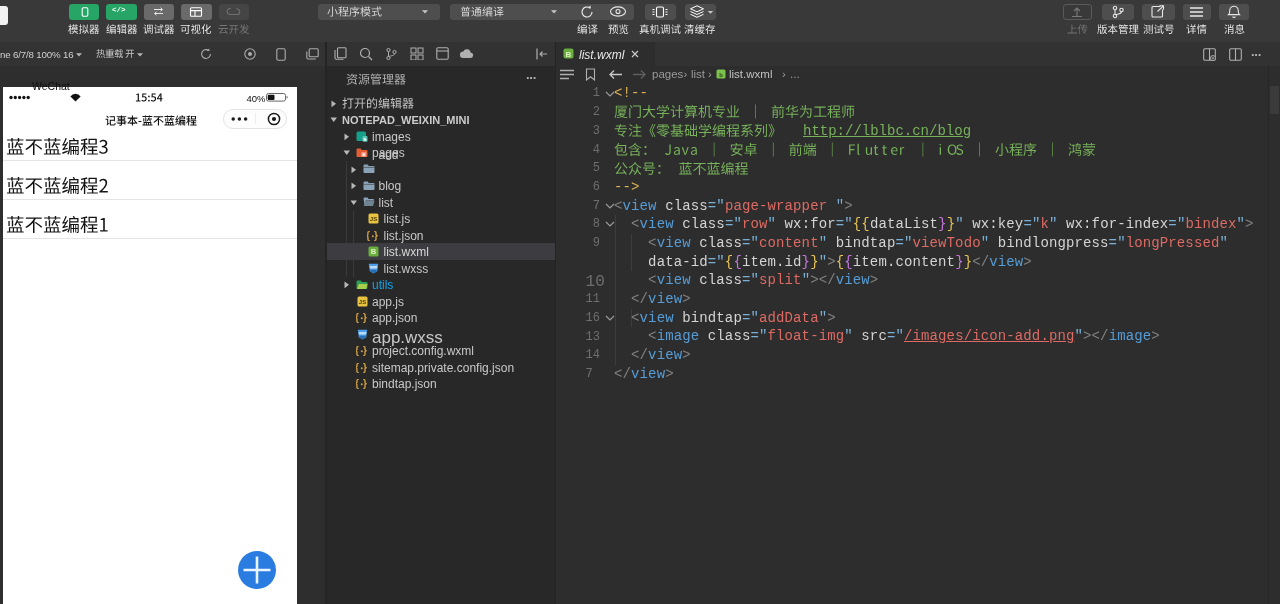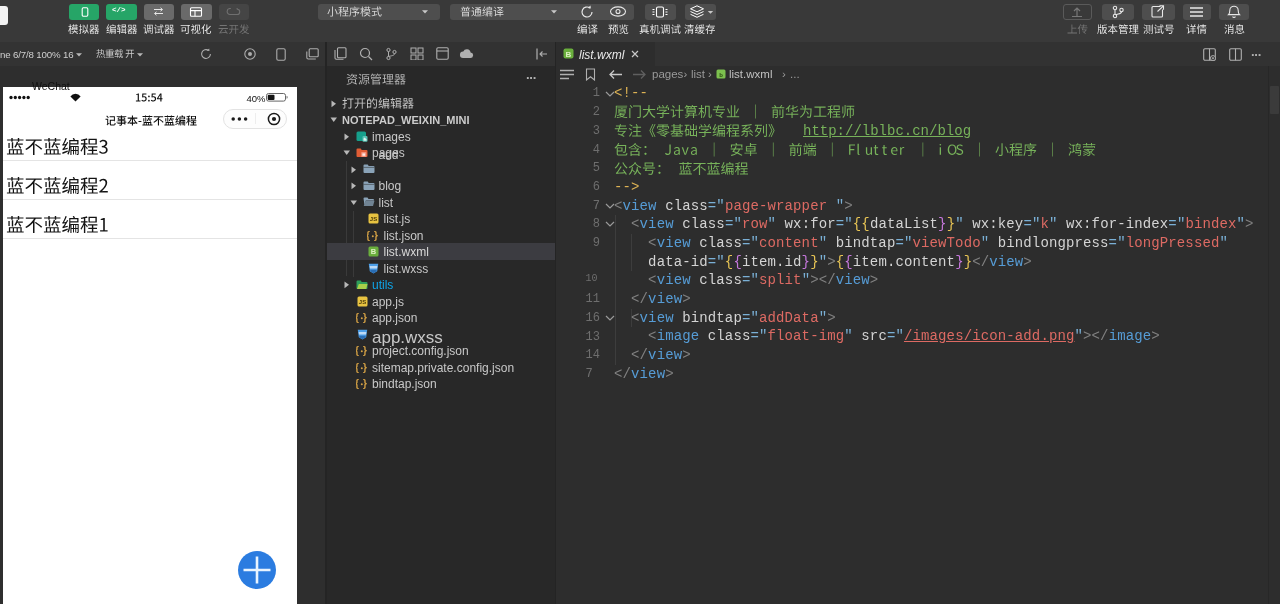--- a/index.html
+++ b/index.html
@@ -298,21 +298,21 @@
       <path d="M0.8 0.8h9.4l-1 7.4-3.7 2.3-3.7-2.3z" fill="#4d9fe8"></path>
       <path d="M1.6 3h7.8l-0.4 2.5H2z" fill="#bcd9f5"></path>
       <path d="M2.2 6.7h6.6l-0.3 1.8-3 1.7-3-1.7z" fill="#2a6db3"></path>
     </svg>
 <div class="abs " style="left:372px;top:327.5px;font-size:17px;color:#c8c8c8;white-space:pre">app.wxss</div>
 <svg class="abs" style="left:356px;top:345.0px" width="12" height="11">
       <text x="-1" y="9" font-family="Liberation Sans" font-size="10" font-weight="bold" fill="#d4a145">{</text>
       <text x="7" y="9" font-family="Liberation Sans" font-size="10" font-weight="bold" fill="#d4a145">}</text>
       <circle cx="5.8" cy="6.3" r="1" fill="#d4a145"></circle>
     </svg>
-<div class="abs " style="left:372px;top:344.0px;font-size:12px;color:#c8c8c8;white-space:pre">project.config.json</div>
+<div class="abs " style="left:372px;top:344.0px;font-size:12px;color:#c8c8c8;white-space:pre">project.config.wxml</div>
 <svg class="abs" style="left:356px;top:361.5px" width="12" height="11">
       <text x="-1" y="9" font-family="Liberation Sans" font-size="10" font-weight="bold" fill="#d4a145">{</text>
       <text x="7" y="9" font-family="Liberation Sans" font-size="10" font-weight="bold" fill="#d4a145">}</text>
       <circle cx="5.8" cy="6.3" r="1" fill="#d4a145"></circle>
     </svg>
 <div class="abs " style="left:372px;top:360.5px;font-size:12px;color:#c8c8c8;white-space:pre">sitemap.private.config.json</div>
 <svg class="abs" style="left:356px;top:378.0px" width="12" height="11">
       <text x="-1" y="9" font-family="Liberation Sans" font-size="10" font-weight="bold" fill="#d4a145">{</text>
       <text x="7" y="9" font-family="Liberation Sans" font-size="10" font-weight="bold" fill="#d4a145">}</text>
       <circle cx="5.8" cy="6.3" r="1" fill="#d4a145"></circle>
@@ -414,21 +414,21 @@
     </svg>
 <div class="abs mono" style="left:592.8px;top:86.45px;font-size:12px;color:#6e6e6e">1</div>
 <div class="abs mono" style="left:592.8px;top:105.15px;font-size:12px;color:#6e6e6e">2</div>
 <div class="abs mono" style="left:592.8px;top:123.85000000000001px;font-size:12px;color:#6e6e6e">3</div>
 <div class="abs mono" style="left:592.8px;top:142.55px;font-size:12px;color:#6e6e6e">4</div>
 <div class="abs mono" style="left:592.8px;top:161.25000000000003px;font-size:12px;color:#6e6e6e">5</div>
 <div class="abs mono" style="left:592.8px;top:179.95000000000002px;font-size:12px;color:#6e6e6e">6</div>
 <div class="abs mono" style="left:592.8px;top:198.65px;font-size:12px;color:#6e6e6e">7</div>
 <div class="abs mono" style="left:592.8px;top:217.35000000000002px;font-size:12px;color:#6e6e6e">8</div>
 <div class="abs mono" style="left:592.8px;top:236.05px;font-size:12px;color:#6e6e6e">9</div>
-<div class="abs mono" style="left:585.6px;top:273.45px;font-size:10px;color:#6e6e6e">10</div>
+<div class="abs mono" style="left:585.6px;top:273.45px;font-size:16px;color:#6e6e6e">10</div>
 <div class="abs mono" style="left:585.6px;top:292.15px;font-size:12px;color:#6e6e6e">11</div>
 <div class="abs mono" style="left:585.6px;top:310.84999999999997px;font-size:12px;color:#6e6e6e">16</div>
 <div class="abs mono" style="left:585.6px;top:329.55px;font-size:12px;color:#6e6e6e">13</div>
 <div class="abs mono" style="left:585.6px;top:348.25px;font-size:12px;color:#6e6e6e">14</div>
 <div class="abs mono" style="left:585.6px;top:366.95px;font-size:12px;color:#6e6e6e">7</div>
 <svg class="abs" style="left:605px;top:90.5px" width="10" height="7">
       <path d="M1 1l4 4 4-4" fill="none" stroke="#9a9a9a" stroke-width="1.2"></path>
     </svg>
 <svg class="abs" style="left:605px;top:202.7px" width="10" height="7">
       <path d="M1 1l4 4 4-4" fill="none" stroke="#9a9a9a" stroke-width="1.2"></path>

